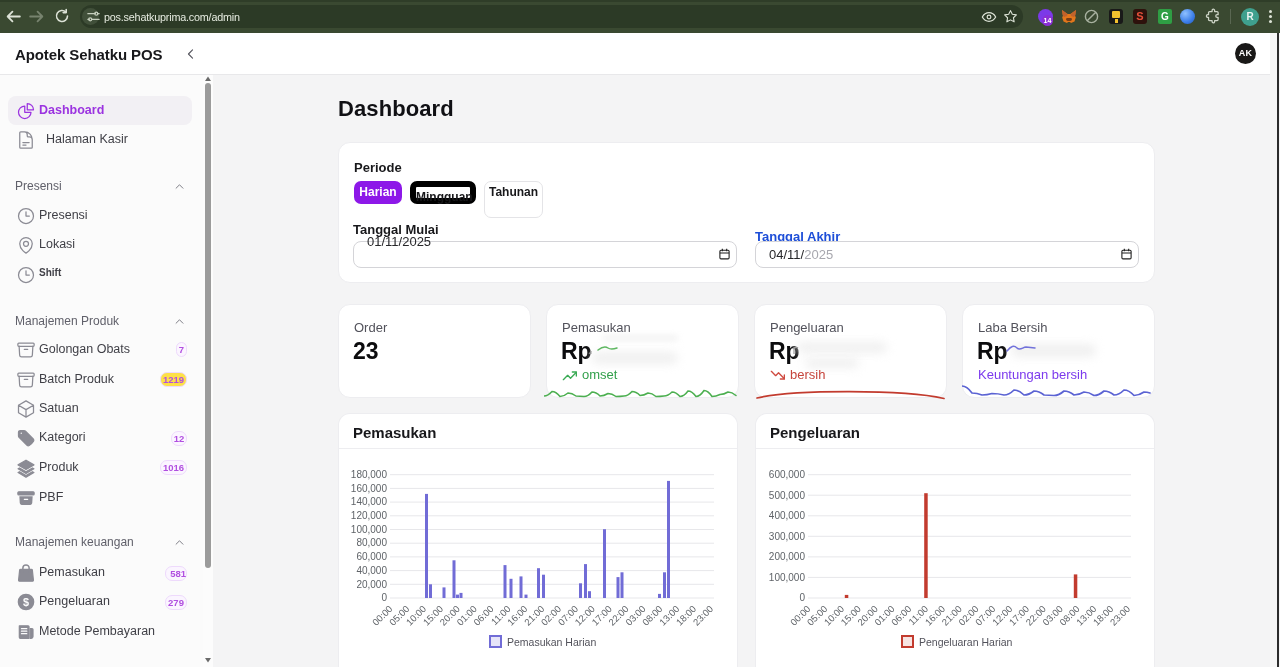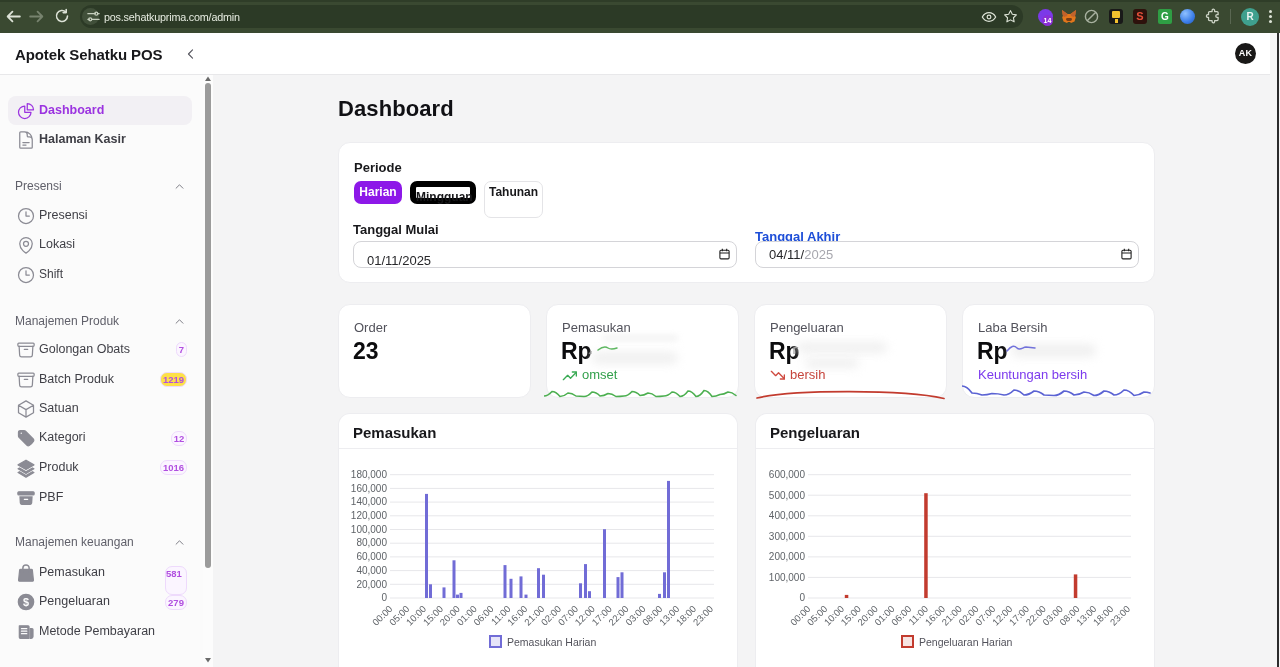--- a/index.html
+++ b/index.html
@@ -75,40 +75,40 @@
 <div class="abs" style="left:8px;top:96px;width:184px;height:29px;background:#f2f0f4;border-radius:8px"></div>
 <svg class="abs" style="left:16px;top:101px" width="20" height="20" viewBox="0 0 24 24" fill="none" stroke="#9b33e0" stroke-width="1.5" stroke-linecap="round" stroke-linejoin="round">
     <path d="M10.5 6a7.5 7.5 0 1 0 7.5 7.5h-7.5V6Z"></path>
     <path d="M13.5 10.5H21A7.5 7.5 0 0 0 13.5 3v7.5Z"></path>
   </svg>
 <div class="abs" style="left:39px;top:103px;font-size:12.5px;color:#9b33e0;font-weight:bold">Dashboard</div>
 <svg class="abs" style="left:16px;top:130px" width="20" height="20" viewBox="0 0 24 24" fill="none" stroke="#8b8b94" stroke-width="1.5" stroke-linecap="round" stroke-linejoin="round">
     <path d="M19.5 14.25v-2.625a3.375 3.375 0 0 0-3.375-3.375h-1.5A1.125 1.125 0 0 1 13.5 7.125v-1.5a3.375 3.375 0 0 0-3.375-3.375H8.25m2.25 0H5.625c-.621 0-1.125.504-1.125 1.125v17.25c0 .621.504 1.125 1.125 1.125h12.75c.621 0 1.125-.504 1.125-1.125V11.25a9 9 0 0 0-9-9Z"></path>
     <path d="M8.25 15h7.5m-7.5 3H12"></path>
   </svg>
-<div class="abs" style="left:39px;top:132px;font-size:12.5px;color:#3f3f46;font-weight:bold">Halaman Kasir</div>
+<div class="abs" style="left:46px;top:132px;font-size:12.5px;color:#3f3f46;font-weight:normal">Halaman Kasir</div>
 <div class="abs" style="left:15px;top:179px;font-size:12px;color:#60606a">Presensi</div>
 <svg class="abs" style="left:174px;top:181px" width="11" height="11" viewBox="0 0 24 24" fill="none" stroke="#6b6b75" stroke-width="1.9" stroke-linecap="round" stroke-linejoin="round">
     <path d="m4.5 15.75 7.5-7.5 7.5 7.5"></path>
   </svg>
 <svg class="abs" style="left:16px;top:206px" width="20" height="20" viewBox="0 0 24 24" fill="none" stroke="#8b8b94" stroke-width="1.5" stroke-linecap="round" stroke-linejoin="round">
     <circle cx="12" cy="12" r="9"></circle>
     <path d="M12 7v5h4"></path>
   </svg>
 <div class="abs" style="left:39px;top:208px;font-size:12.5px;color:#3f3f46;font-weight:normal">Presensi</div>
 <svg class="abs" style="left:16px;top:235px" width="20" height="20" viewBox="0 0 24 24" fill="none" stroke="#8b8b94" stroke-width="1.5" stroke-linecap="round" stroke-linejoin="round">
     <path d="M15 10.5a3 3 0 1 1-6 0 3 3 0 0 1 6 0Z"></path>
     <path d="M19.5 10.5c0 7.142-7.5 11.25-7.5 11.25S4.5 17.642 4.5 10.5a7.5 7.5 0 1 1 15 0Z"></path>
   </svg>
 <div class="abs" style="left:39px;top:237px;font-size:12.5px;color:#3f3f46;font-weight:normal">Lokasi</div>
 <svg class="abs" style="left:16px;top:265px" width="20" height="20" viewBox="0 0 24 24" fill="none" stroke="#8b8b94" stroke-width="1.5" stroke-linecap="round" stroke-linejoin="round">
     <circle cx="12" cy="12" r="9"></circle>
     <path d="M12 7v5h4"></path>
   </svg>
-<div class="abs" style="left:39px;top:267px;font-size:12px;color:#3f3f46;font-weight:normal">Shift</div>
+<div class="abs" style="left:39px;top:267px;font-size:10px;color:#3f3f46;font-weight:bold">Shift</div>
 <div class="abs" style="left:15px;top:314px;font-size:12px;color:#60606a">Manajemen Produk</div>
 <svg class="abs" style="left:174px;top:316px" width="11" height="11" viewBox="0 0 24 24" fill="none" stroke="#6b6b75" stroke-width="1.9" stroke-linecap="round" stroke-linejoin="round">
     <path d="m4.5 15.75 7.5-7.5 7.5 7.5"></path>
   </svg>
 <svg class="abs" style="left:16px;top:340px" width="20" height="20" viewBox="0 0 24 24" fill="none" stroke="#8b8b94" stroke-width="1.5" stroke-linecap="round" stroke-linejoin="round">
     <path d="m20.25 7.5-.625 10.632a2.25 2.25 0 0 1-2.247 2.118H6.622a2.25 2.25 0 0 1-2.247-2.118L3.75 7.5"></path>
     <path d="M10 11.25h4"></path>
     <path d="M3.375 7.5h17.25c.621 0 1.125-.504 1.125-1.125v-1.5c0-.621-.504-1.125-1.125-1.125H3.375c-.621 0-1.125.504-1.125 1.125v1.5c0 .621.504 1.125 1.125 1.125Z"></path>
   </svg>
 <div class="abs" style="left:39px;top:342px;font-size:12.5px;color:#3f3f46;font-weight:normal">Golongan Obats</div>
@@ -145,21 +145,21 @@
 <div class="abs" style="left:39px;top:490px;font-size:12.5px;color:#3f3f46;font-weight:normal">PBF</div>
 <div class="abs" style="left:15px;top:535px;font-size:12px;color:#60606a">Manajemen keuangan</div>
 <svg class="abs" style="left:174px;top:537px" width="11" height="11" viewBox="0 0 24 24" fill="none" stroke="#6b6b75" stroke-width="1.9" stroke-linecap="round" stroke-linejoin="round">
     <path d="m4.5 15.75 7.5-7.5 7.5 7.5"></path>
   </svg>
 <svg class="abs" style="left:16px;top:563px" width="20" height="20" viewBox="0 0 24 24" fill="#8b8b94" stroke="#8b8b94" stroke-width="1.5" stroke-linecap="round" stroke-linejoin="round">
     <path d="M5.513 7.5h12.974c.576 0 1.059.435 1.119 1.007l1.263 12a1.125 1.125 0 0 1-1.119 1.243H4.25a1.125 1.125 0 0 1-1.12-1.243l1.264-12A1.125 1.125 0 0 1 5.513 7.5Z"></path>
     <path d="M15.75 10.5V6a3.75 3.75 0 1 0-7.5 0v4.5" fill="none" stroke-width="1.8"></path>
   </svg>
 <div class="abs" style="left:39px;top:565px;font-size:12.5px;color:#3f3f46;font-weight:normal">Pemasukan</div>
-<div class="abs" style="left:165px;top:566px;width:22px;height:29px;background:#fbf5ff;border:1px solid #eedafc;border-radius:7px;font-size:9.5px;font-weight:bold;color:#b14fe0;text-align:left;line-height:13.5px">581</div>
+<div class="abs" style="left:165px;top:566px;width:22px;height:15px;background:#fbf5ff;border:1px solid #eedafc;border-radius:7px;font-size:9.5px;font-weight:bold;color:#b14fe0;text-align:right;line-height:13.5px">581</div>
 <svg class="abs" style="left:16px;top:592px" width="20" height="20" viewBox="0 0 24 24" fill="#8b8b94" stroke="#8b8b94" stroke-width="1.5" stroke-linecap="round" stroke-linejoin="round">
     <circle cx="12" cy="12" r="10" stroke="none"></circle>
     <text x="12" y="16.5" text-anchor="middle" font-size="13" font-weight="bold" fill="#fbfbfb" stroke="none" font-family="Liberation Sans">$</text>
   </svg>
 <div class="abs" style="left:39px;top:594px;font-size:12.5px;color:#3f3f46;font-weight:normal">Pengeluaran</div>
 <div class="abs" style="left:165px;top:595px;width:22px;height:15px;background:#fbf5ff;border:1px solid #eedafc;border-radius:7px;font-size:9.5px;font-weight:bold;color:#b14fe0;text-align:center;line-height:13.5px">279</div>
 <svg class="abs" style="left:16px;top:622px" width="20" height="20" viewBox="0 0 24 24" fill="#8b8b94" stroke="#8b8b94" stroke-width="1.5" stroke-linecap="round" stroke-linejoin="round">
     <path d="M4 4.5h10.5c.621 0 1.125.504 1.125 1.125V19.5H5.125A1.125 1.125 0 0 1 4 18.375V4.5Z"></path>
     <path d="M17 8h2.25c.621 0 1.125.504 1.125 1.125v8.25c0 1.174-.951 2.125-2.125 2.125H17V8Z"></path>
     <path d="M6.5 8h6.5M6.5 11h6.5M6.5 14h6.5" stroke="#fbfbfb" stroke-width="1.4"></path>
@@ -169,21 +169,21 @@
 <div class="abs" style="left:1276.5px;top:33px;width:2.5px;height:634px;background:#2e2e2e"></div>
 <div class="abs" style="left:338px;top:96px;font-size:22px;font-weight:800;color:#101014;letter-spacing:0.1px">Dashboard</div>
 <div class="card" style="left:338px;top:142px;width:817px;height:141px"></div>
 <div class="abs" style="left:354px;top:160px;font-size:13px;font-weight:bold;color:#18181b">Periode</div>
 <div class="abs" style="left:354px;top:181px;width:48px;height:23px;background:#8d18e8;border-radius:7px;color:#fff;font-size:12px;font-weight:bold;text-align:center;line-height:23px">Harian</div>
 <div class="abs" style="left:410px;top:181px;width:66px;height:23px;background:#fff;border:6px solid #000000;border-radius:7px;color:#18181b;font-size:12px;font-weight:bold;text-align:center;line-height:21px">Mingguan</div>
 <div class="abs" style="left:484px;top:181px;width:59px;height:37px;background:#fff;border:1px solid #e4e4e7;border-radius:7px;color:#18181b;font-size:12px;font-weight:bold;text-align:center;line-height:21px">Tahunan</div>
 <div class="abs" style="left:353px;top:222px;font-size:13px;font-weight:bold;color:#18181b">Tanggal Mulai</div>
 <div class="abs" style="left:755px;top:229px;font-size:13px;font-weight:bold;color:#1d4ed8">Tanggal Akhir</div>
 <div class="abs" style="left:353px;top:241px;width:384px;height:27px;background:#fff;border:1px solid #d4d4d8;border-radius:8px"></div>
-<div class="abs" style="left:367px;top:253px;font-size:13px;color:#27272a">01/11/2025</div>
+<div class="abs" style="left:367px;top:234px;font-size:13px;color:#27272a">01/11/2025</div>
 <svg class="abs" style="left:718px;top:247px" width="13" height="14" viewBox="0 0 24 24" fill="none" stroke="#1f1f1f" stroke-width="2">
     <rect x="3.5" y="5" width="17" height="16" rx="2"></rect>
     <path d="M3.5 10h17M8 2.5V7M16 2.5V7"></path>
   </svg>
 <div class="abs" style="left:755px;top:241px;width:384px;height:27px;background:#fff;border:1px solid #d4d4d8;border-radius:8px"></div>
 <div class="abs" style="left:769px;top:247px;font-size:13px;color:#27272a">04/11/<span style="color:#a7a7ae">2025</span></div>
 <svg class="abs" style="left:1120px;top:247px" width="13" height="14" viewBox="0 0 24 24" fill="none" stroke="#1f1f1f" stroke-width="2">
     <rect x="3.5" y="5" width="17" height="16" rx="2"></rect>
     <path d="M3.5 10h17M8 2.5V7M16 2.5V7"></path>
   </svg>

